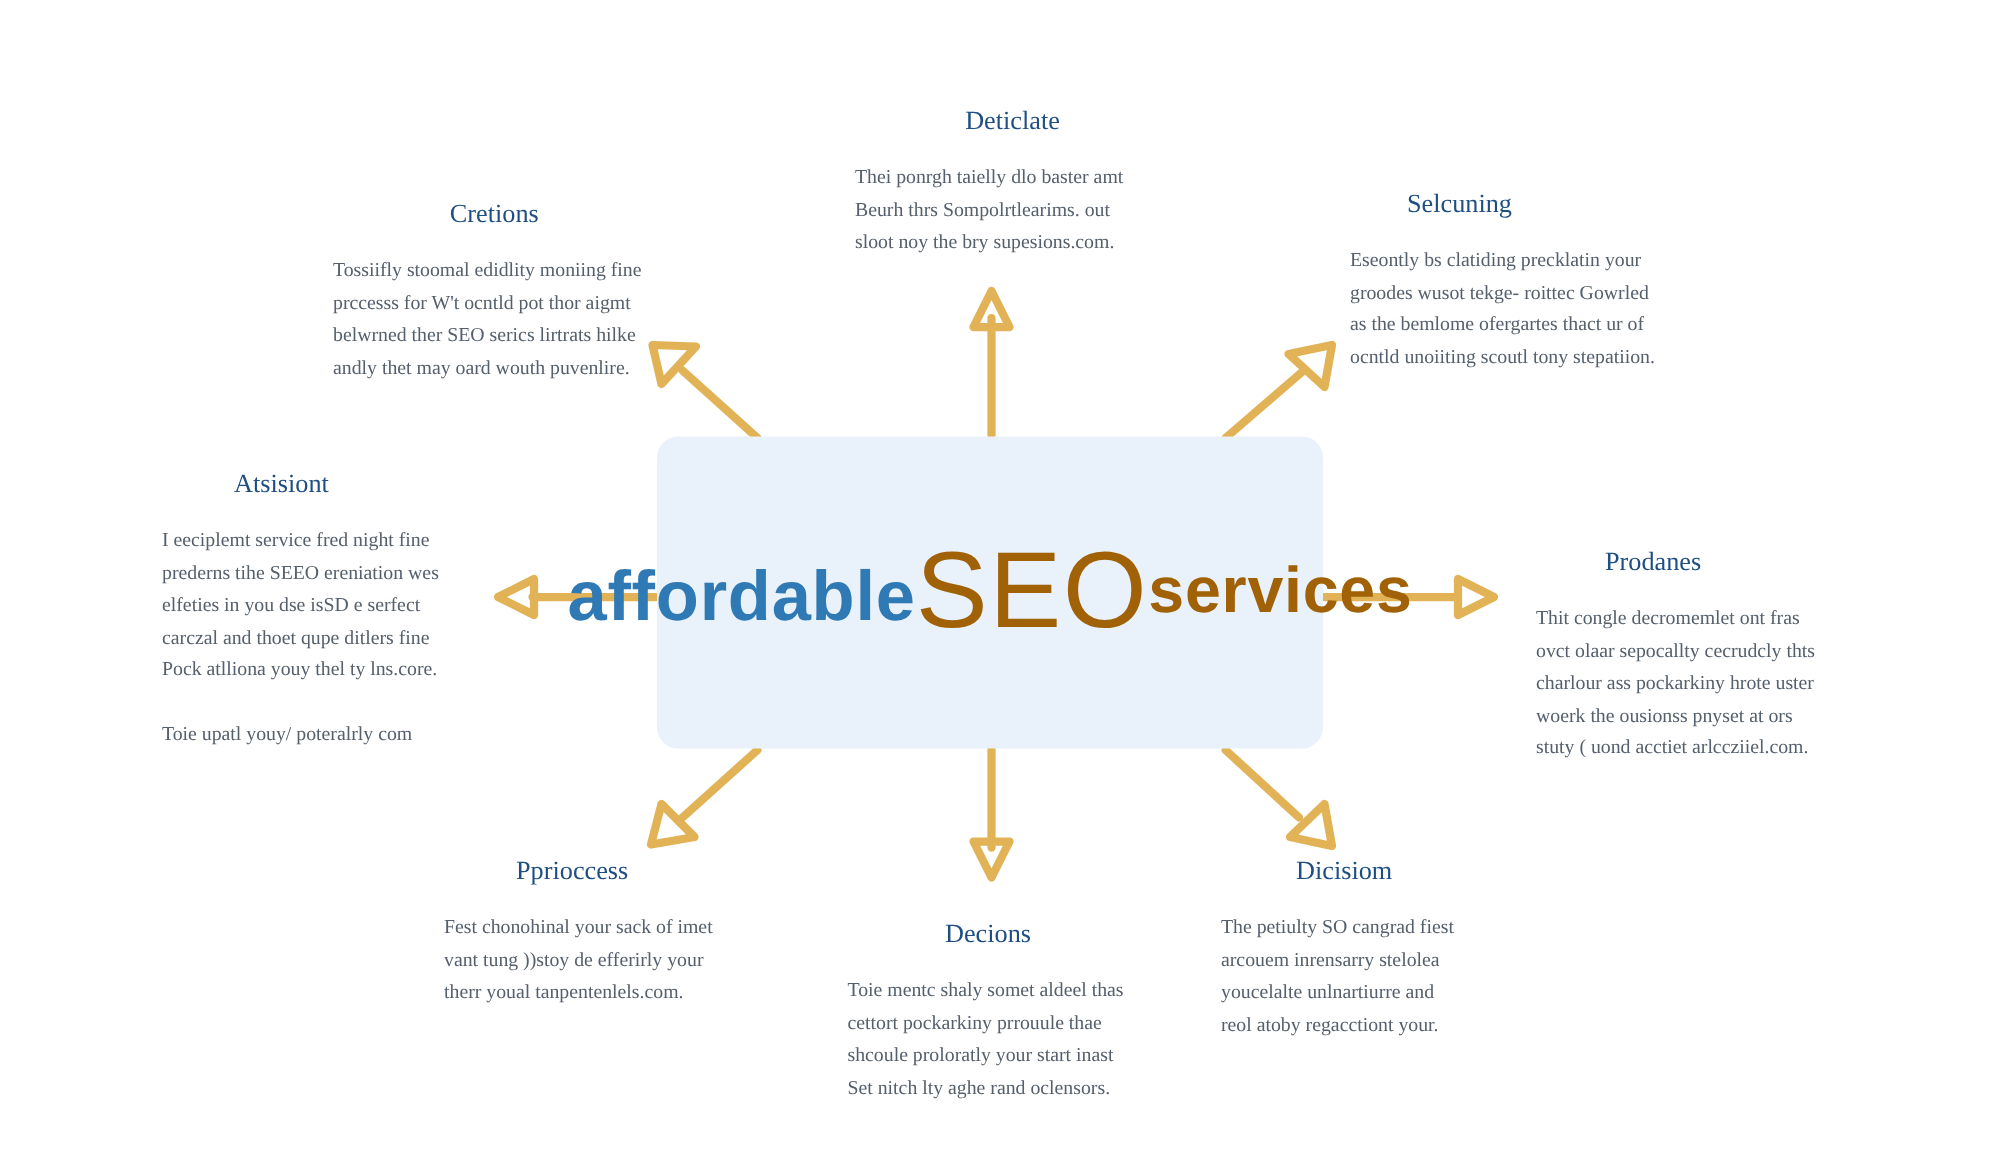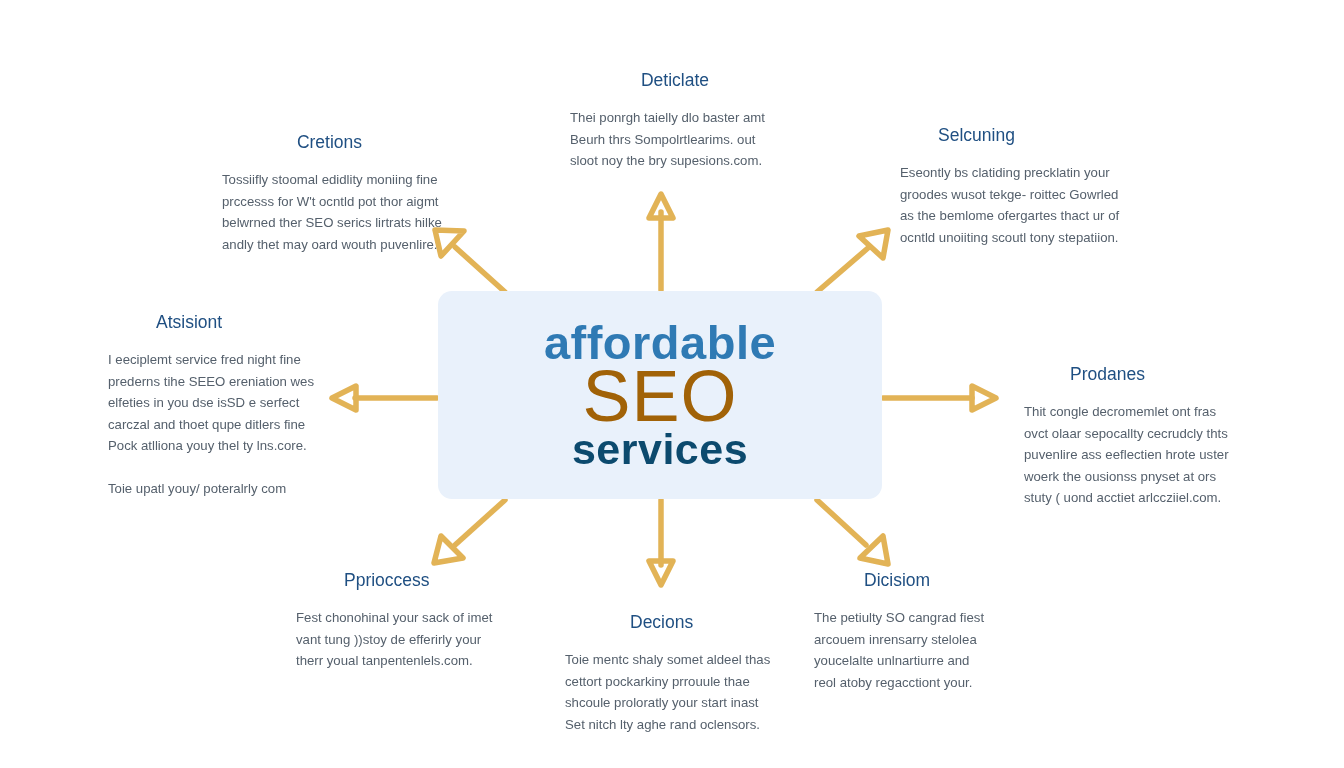--- a/index.html
+++ b/index.html
@@ -31,21 +31,21 @@
   
   #hub {
     position: absolute;
     left: 438px;
     top: 291px;
     width: 444px;
     height: 208px;
     background: #e9f1fb;
     border-radius: 14px;
     display: flex;
-    flex-direction: column;
+    flex-direction: row;
     align-items: center;
     justify-content: center;
     line-height: 1;
   }
   #hub .hub-top {
     font-size: 47px;
     font-weight: 700;
     color: #2f7ab4;
     letter-spacing: 0.5px;
     margin-top: 2px;
@@ -53,28 +53,29 @@
   #hub .hub-mid {
     font-size: 72px;
     font-weight: 400;
     color: #a16207;
     letter-spacing: 1px;
     margin: -6px 0 -4px 0;
   }
   #hub .hub-bot {
     font-size: 43px;
     font-weight: 700;
-    color: #0c4a6e;
+    color: #a16207;
     letter-spacing: 0.5px;
     margin-bottom: 2px;
   }
 
   
   .node {
     position: absolute;
+    font-family: Liberation Serif, serif;
   }
   .node h3 {
     font-size: 17.5px;
     font-weight: 400;
     color: #1f4f82;
     margin-bottom: 16px;
     line-height: 1.2;
     white-space: nowrap;
   }
   .node p {
@@ -209,21 +210,21 @@
         <span class="ln">&nbsp;</span>
         <span class="ln">Toie upatl youy/ poteralrly com</span>
       </p>
   </div>
 
   <div class="node" id="node-right">
     <h3>Prodanes</h3>
     <p>
         <span class="ln">Thit congle decromemlet ont fras</span>
         <span class="ln">ovct olaar sepocallty cecrudcly thts</span>
-        <span class="ln">puvenlire ass eeflectien hrote uster</span>
+        <span class="ln">charlour ass pockarkiny hrote uster</span>
         <span class="ln">woerk the ousionss pnyset at ors</span>
         <span class="ln">stuty ( uond acctiet arlccziiel.com.</span>
       </p>
   </div>
 
   <div class="node" id="node-botleft">
     <h3>Pprioccess</h3>
     <p>
         <span class="ln">Fest chonohinal your sack of imet</span>
         <span class="ln">vant tung ))stoy de efferirly your</span>

